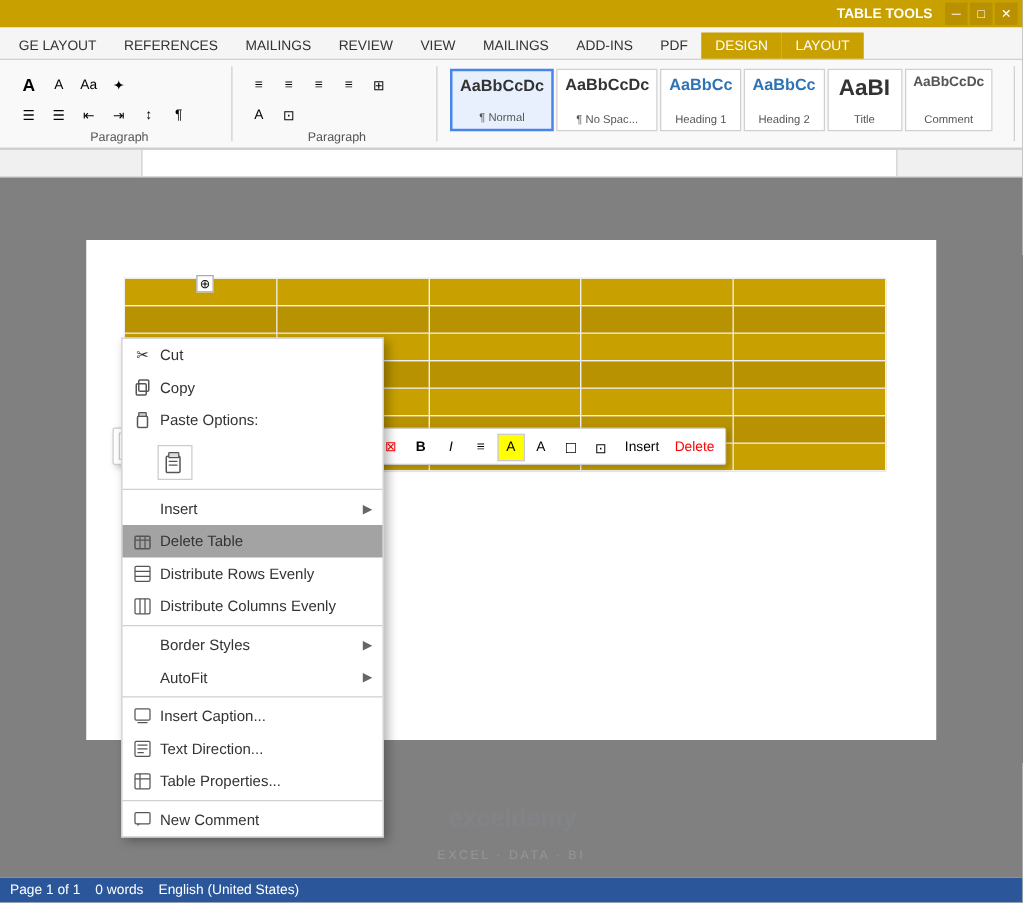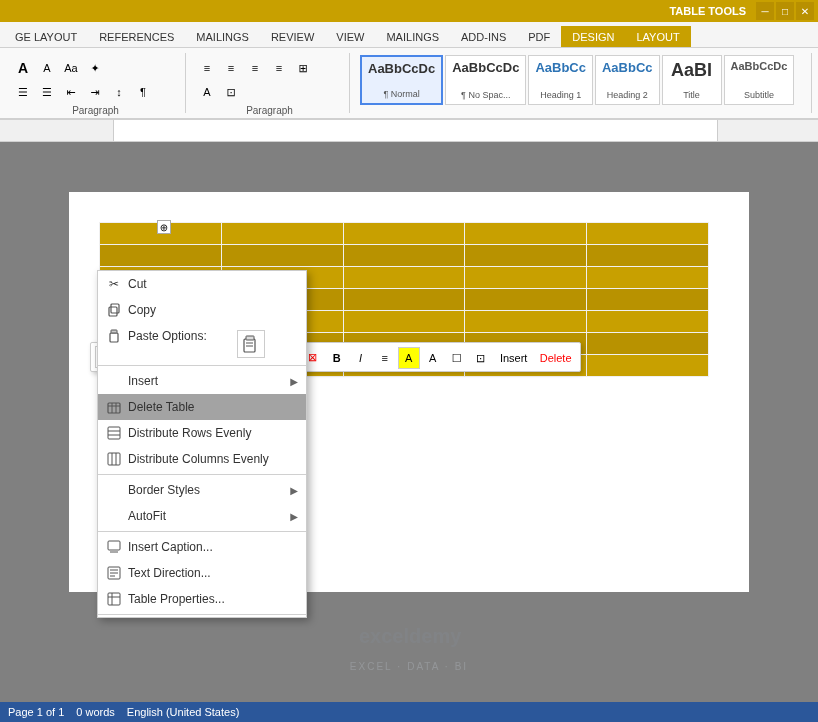--- a/index.html
+++ b/index.html
@@ -338,21 +338,21 @@
     .para-label {
       font-size: 10px;
       color: #555;
       position: absolute;
       bottom: 2px;
     }
 
     
     .watermark {
       position: absolute;
-      bottom: 30px;
+      bottom: 12px;
       left: 50%;
       transform: translateX(-50%);
       color: #c0c8d0;
       font-size: 18px;
       text-align: center;
       pointer-events: none;
     }
   </style>
 </head>
 <body>
@@ -431,21 +431,21 @@
       <div class="style-btn">
         <div class="style-preview" style="font-size:13px; color:#2e74b5;">AaBbCc</div>
         <div class="style-label">Heading 2</div>
       </div>
       <div class="style-btn">
         <div class="style-preview" style="font-size:18px;">AaBI</div>
         <div class="style-label">Title</div>
       </div>
       <div class="style-btn">
         <div class="style-preview" style="font-size:11px; color:#555;">AaBbCcDc</div>
-        <div class="style-label">Subtitle</div>
+        <div class="style-label">Comment</div>
       </div>
     </div>
     <div style="font-size:16px; color:#555; text-align:center; margin-top:18px;">Styles</div>
   </div>
 </div>
 
 <div class="ruler">
   <div class="ruler-inner"></div>
 </div>
 
@@ -553,21 +553,21 @@
   <div class="ctx-item">
     <span class="ctx-icon">
       <svg width="14" height="14" viewBox="0 0 14 14">
           <rect x="2" y="4" width="8" height="9" rx="1" fill="none" stroke="#555" stroke-width="1.2"></rect>
           <rect x="4" y="1" width="8" height="9" rx="1" fill="none" stroke="#555" stroke-width="1.2"></rect>
         </svg>
     </span>
     <span>Copy</span>
   </div>
 
-  <div class="ctx-item" style="flex-direction:row; align-items:flex-start;gap:10px;">
+  <div class="ctx-item" style="flex-direction:column; align-items:flex-start;gap:10px;">
     <div style="display:flex; align-items:center; gap:6px;">
       <span class="ctx-icon">
         <svg width="14" height="14" viewBox="0 0 14 14">
             <rect x="3" y="4" width="8" height="9" rx="1" fill="none" stroke="#555" stroke-width="1.2"></rect>
             <rect x="4" y="1" width="6" height="3" rx="0.5" fill="#ccc" stroke="#555" stroke-width="1"></rect>
           </svg>
       </span>
       <span>Paste Options:</span>
     </div>
     <div style="padding-left:20px; margin-top:2px;">
@@ -664,19 +664,28 @@
       <svg width="14" height="14" viewBox="0 0 14 14">
           <rect x="1" y="1" width="12" height="12" rx="1" fill="none" stroke="#555" stroke-width="1"></rect>
           <line x1="1" y1="5" x2="13" y2="5" stroke="#555" stroke-width="1"></line>
           <line x1="5" y1="1" x2="5" y2="13" stroke="#555" stroke-width="1"></line>
         </svg>
     </span>
     <span>Table Properties...</span>
   </div>
   <div class="ctx-separator"></div>
 
+  <div class="ctx-item">
+    <span class="ctx-icon">
+      <svg width="14" height="14" viewBox="0 0 14 14">
+          <rect x="1" y="1" width="12" height="9" rx="1" fill="none" stroke="#555" stroke-width="1"></rect>
+          <path d="M3 12 L5 10 L3 10 Z" fill="#555"></path>
+        </svg>
+    </span>
+    <span>New Comment</span>
+  </div>
 </div>
 
 <div class="status-bar">
   <span>Page 1 of 1</span>
   <span>0 words</span>
   <span>English (United States)</span>
 </div>
 
 </body></html>

